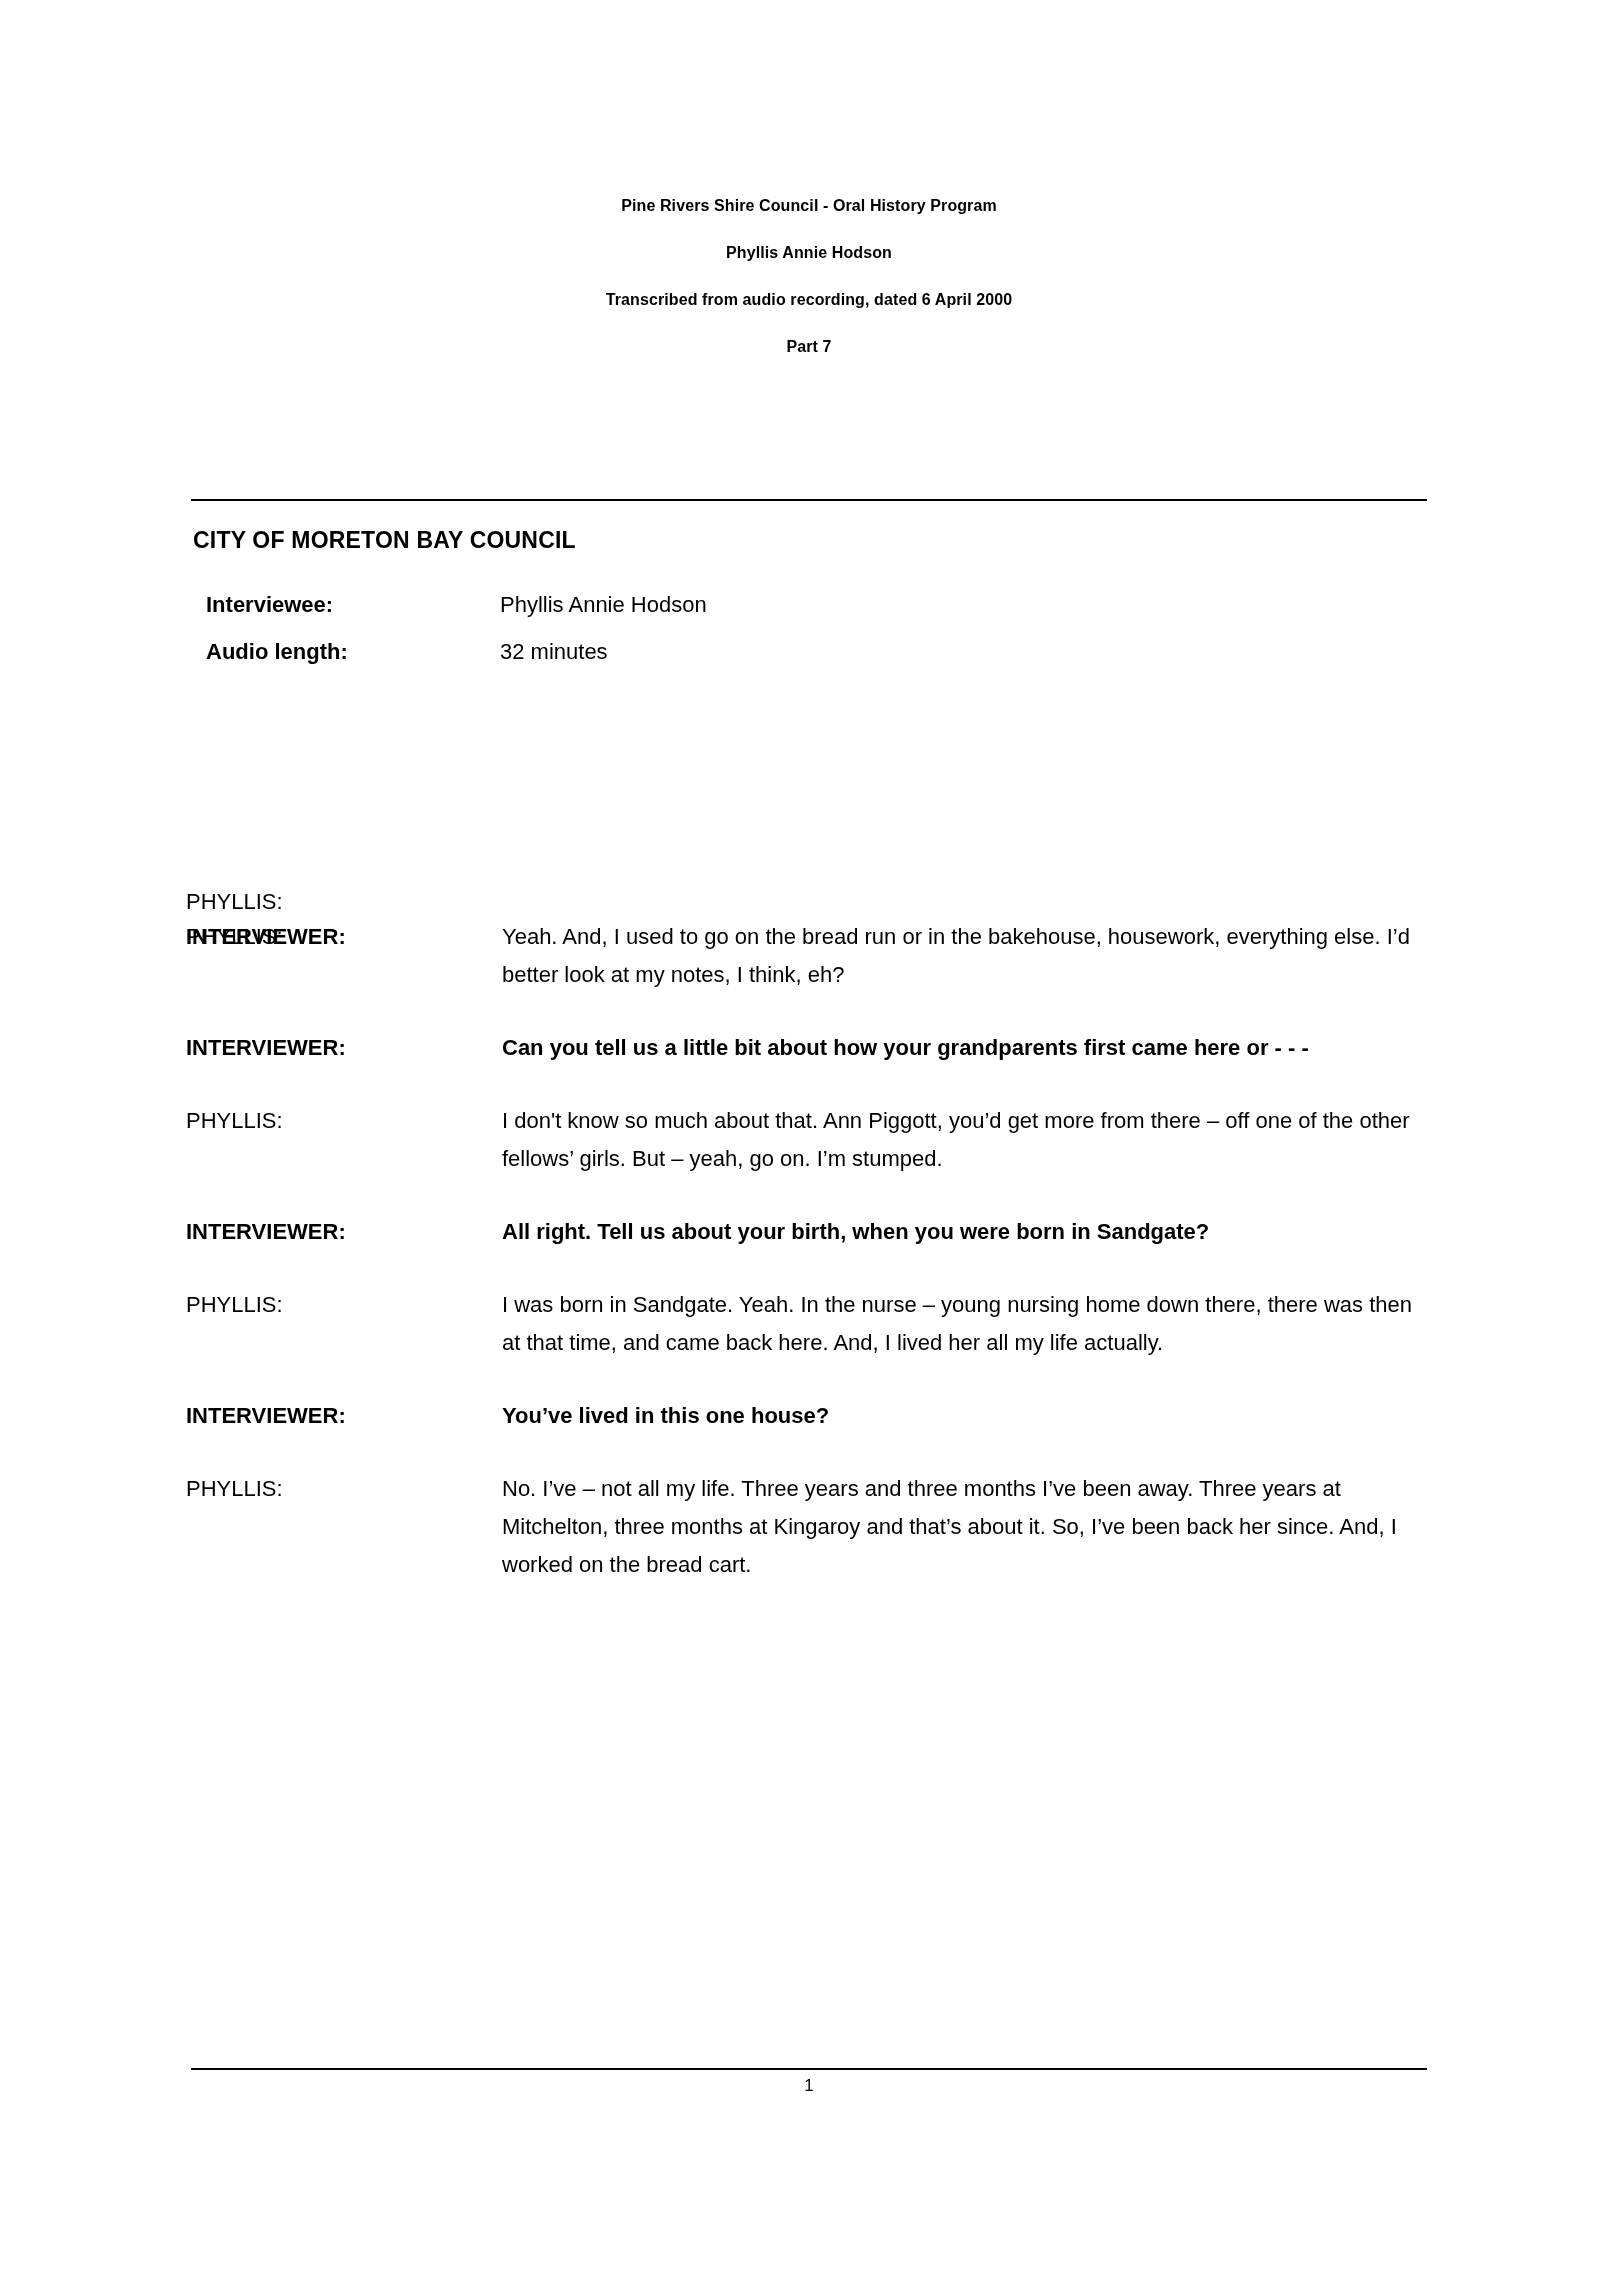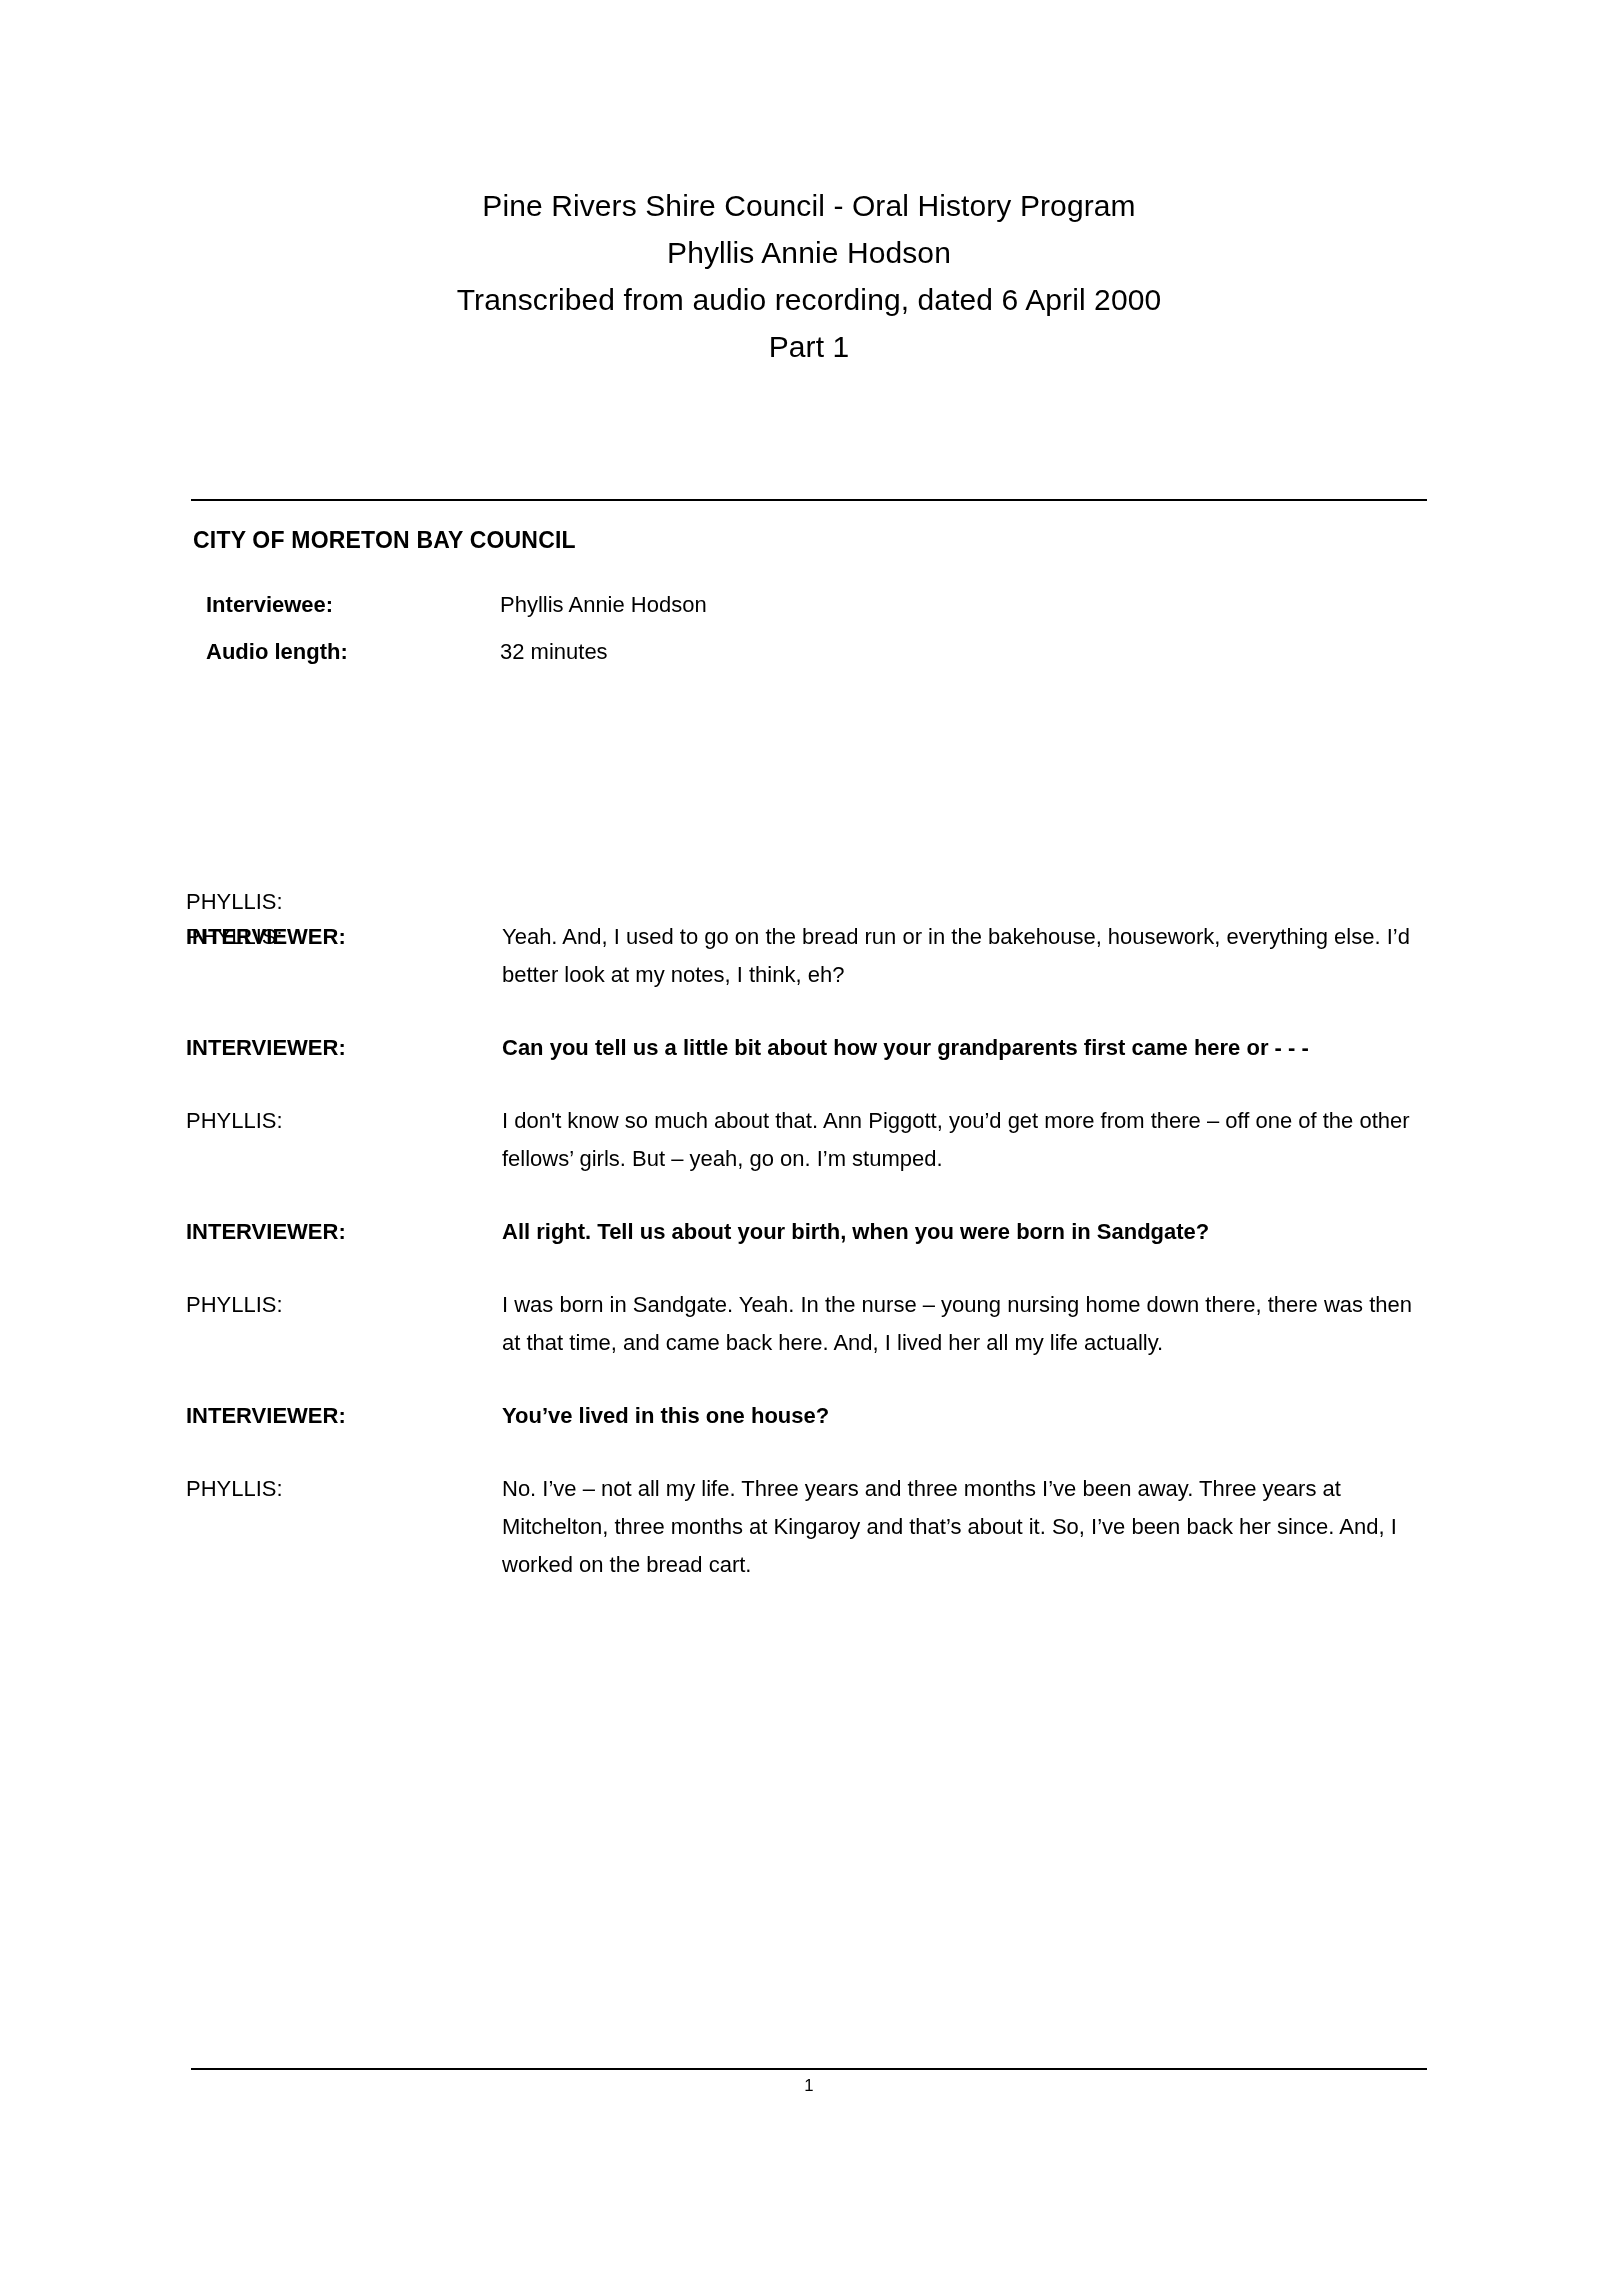--- a/index.html
+++ b/index.html
@@ -27,22 +27,22 @@
 
   
   .title-block {
     position: absolute;
     top: 182px;
     left: 191px;
     width: 1236px;
     text-align: center;
   }
   .title-line {
-    font-size: 30px;
-    font-weight: normal;
+    font-size: 16px;
+    font-weight: bold;
     line-height: 47px;
     letter-spacing: 0.1px;
   }
 
   
   .rule {
     position: absolute;
     left: 191px;
     width: 1236px;
     border-top: 2.2px solid #000000;
@@ -139,21 +139,21 @@
 </style>
 </head>
 <body>
 
 <div class="page">
 
   <div class="title-block">
     <div class="title-line">Pine Rivers Shire Council - Oral History Program</div>
     <div class="title-line">Phyllis Annie Hodson</div>
     <div class="title-line">Transcribed from audio recording, dated 6 April 2000</div>
-    <div class="title-line">Part 1</div>
+    <div class="title-line">Part 7</div>
   </div>
 
   <div class="rule rule-header"></div>
 
   <div class="council-heading">CITY OF MORETON BAY COUNCIL</div>
 
   <div class="meta">
     <div class="meta-row">
       <span class="meta-label">Interviewee:</span>
       <span class="meta-value">Phyllis Annie Hodson</span>

